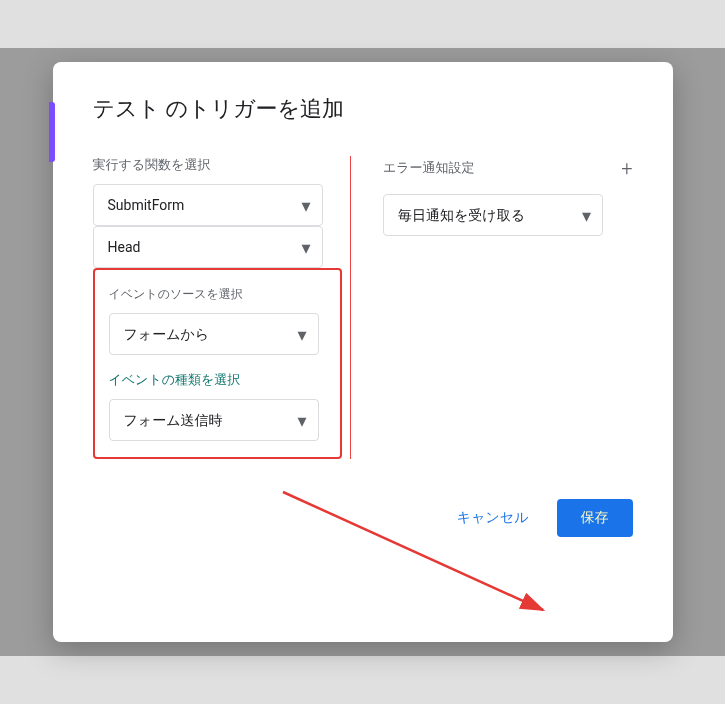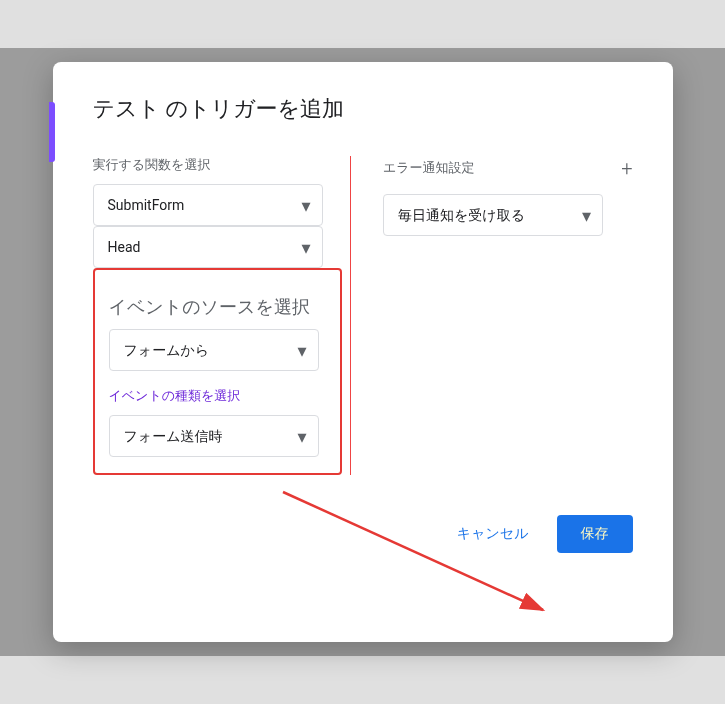--- a/index.html
+++ b/index.html
@@ -97,29 +97,28 @@
     }
 
     .event-source-box {
       border: 2px solid #e53935;
       border-radius: 4px;
       padding: 16px 14px;
       margin-top: 0;
     }
 
     .event-source-label {
-      font-size: 18px;
+      font-size: 12px;
       color: #5f6368;
       margin-bottom: 10px;
-      margin-top: 9px;
     }
 
     .event-type-label {
       font-size: 13px;
-      color: #6d28d9;
+      color: #0f766e;
       margin-top: 16px;
       margin-bottom: 10px;
     }
 
     .select-wrapper-inline {
       position: relative;
       width: 210px;
     }
 
     .right-header {

